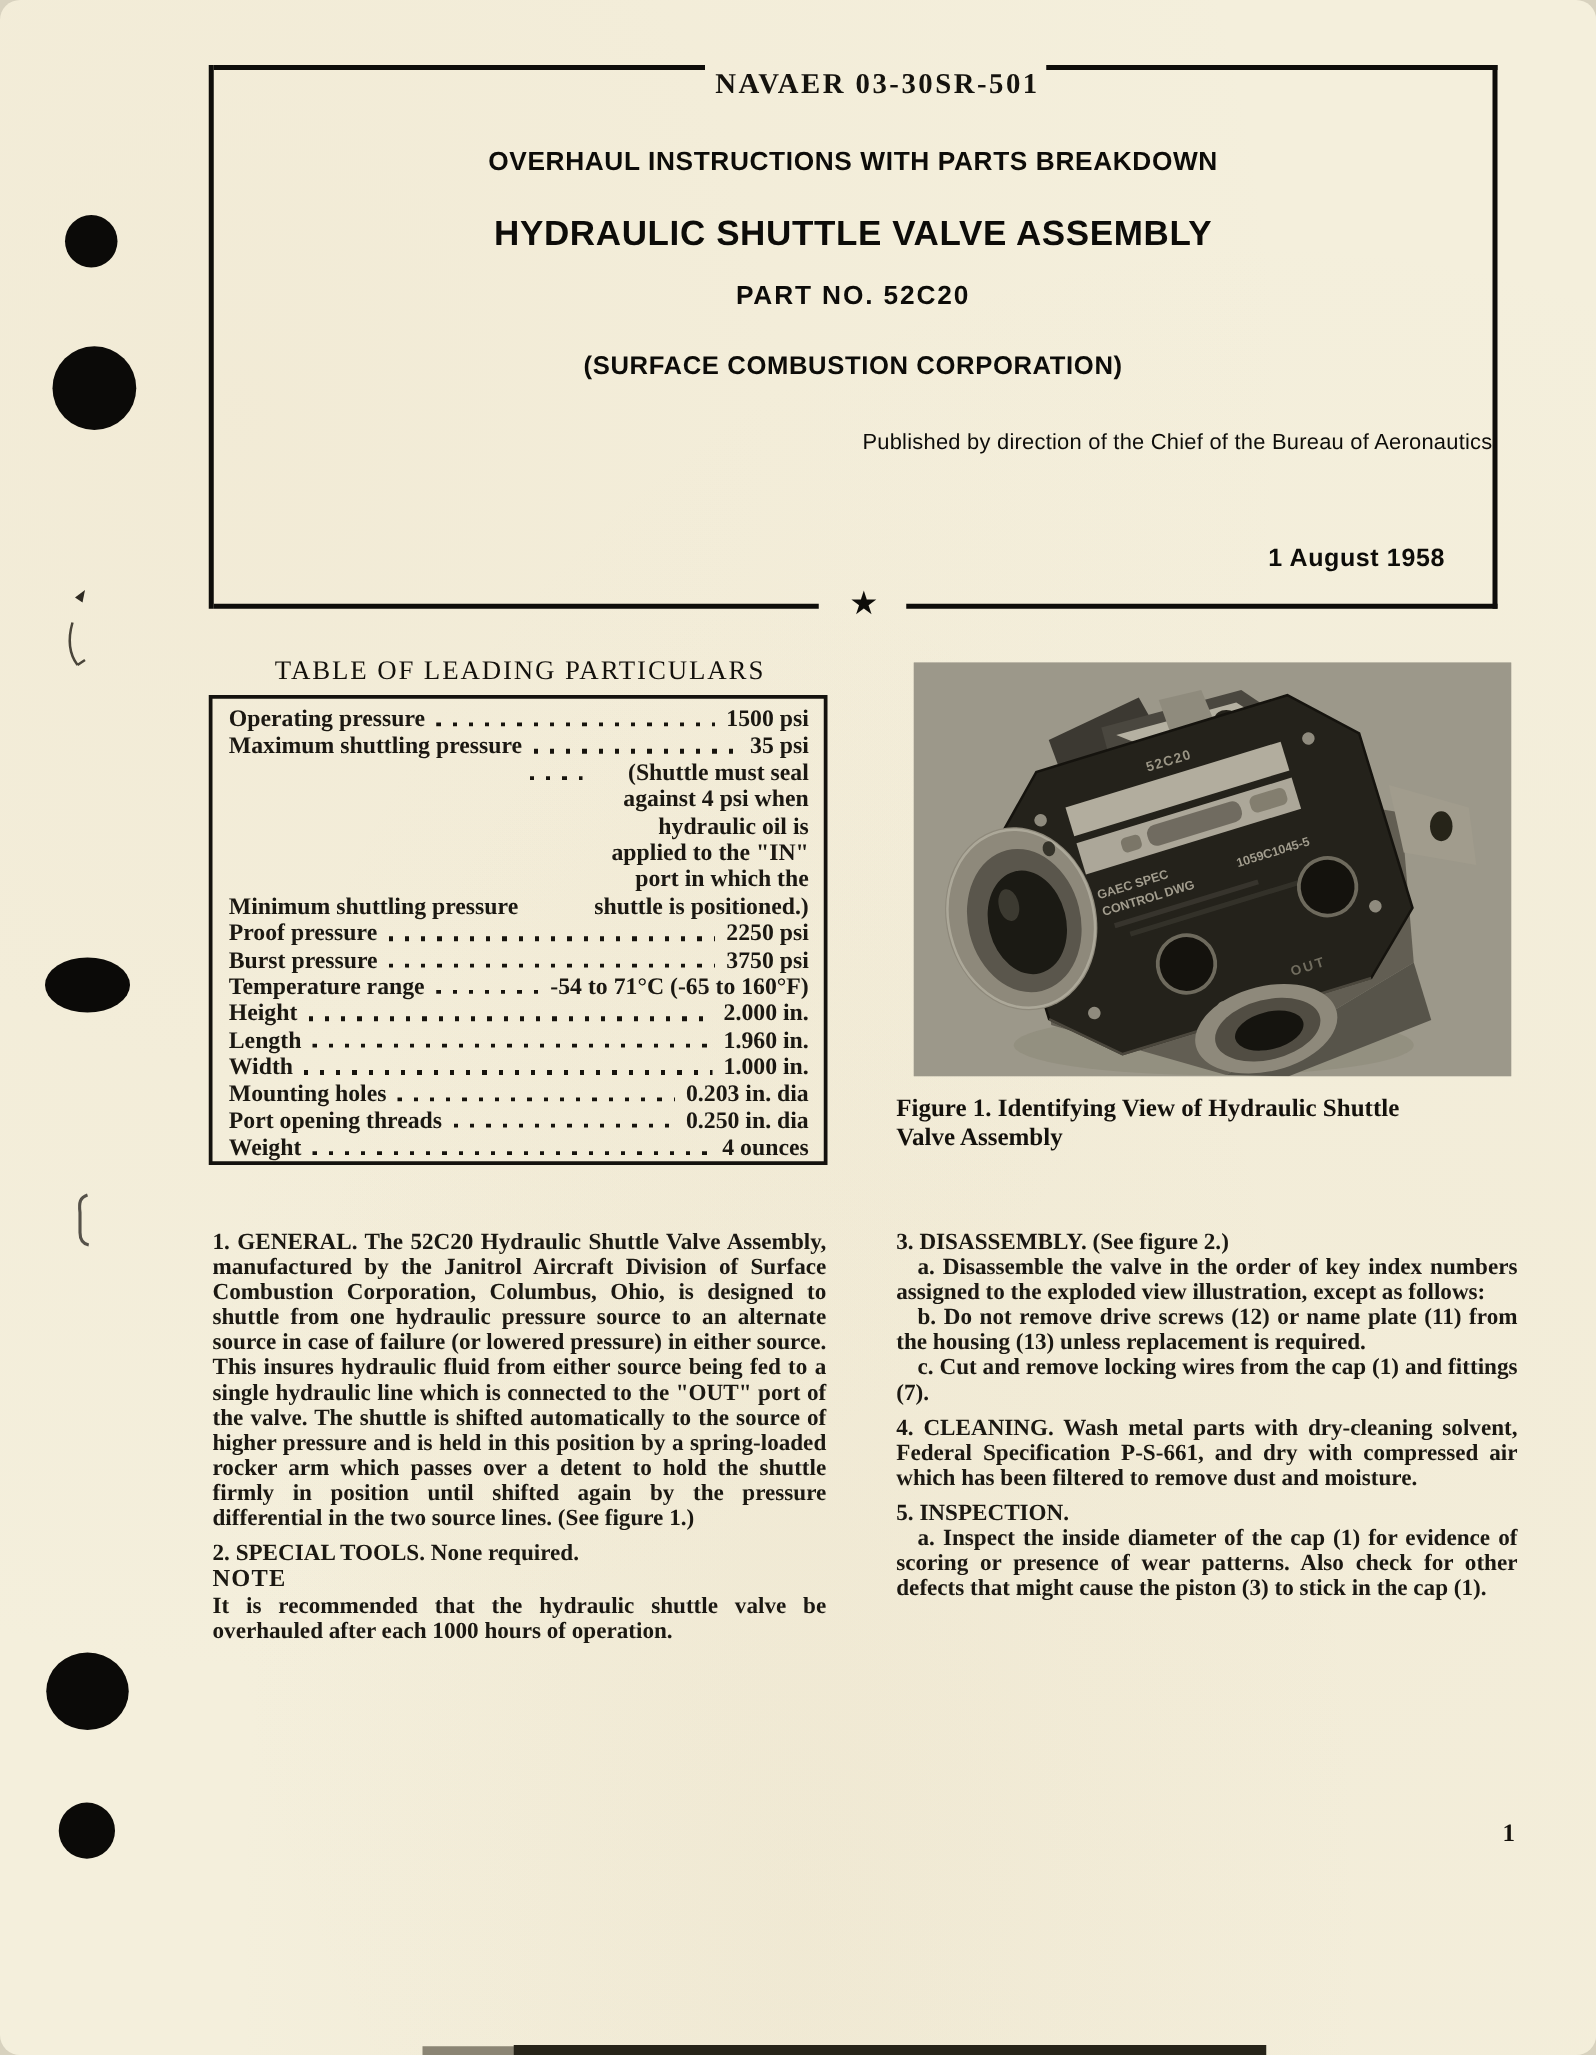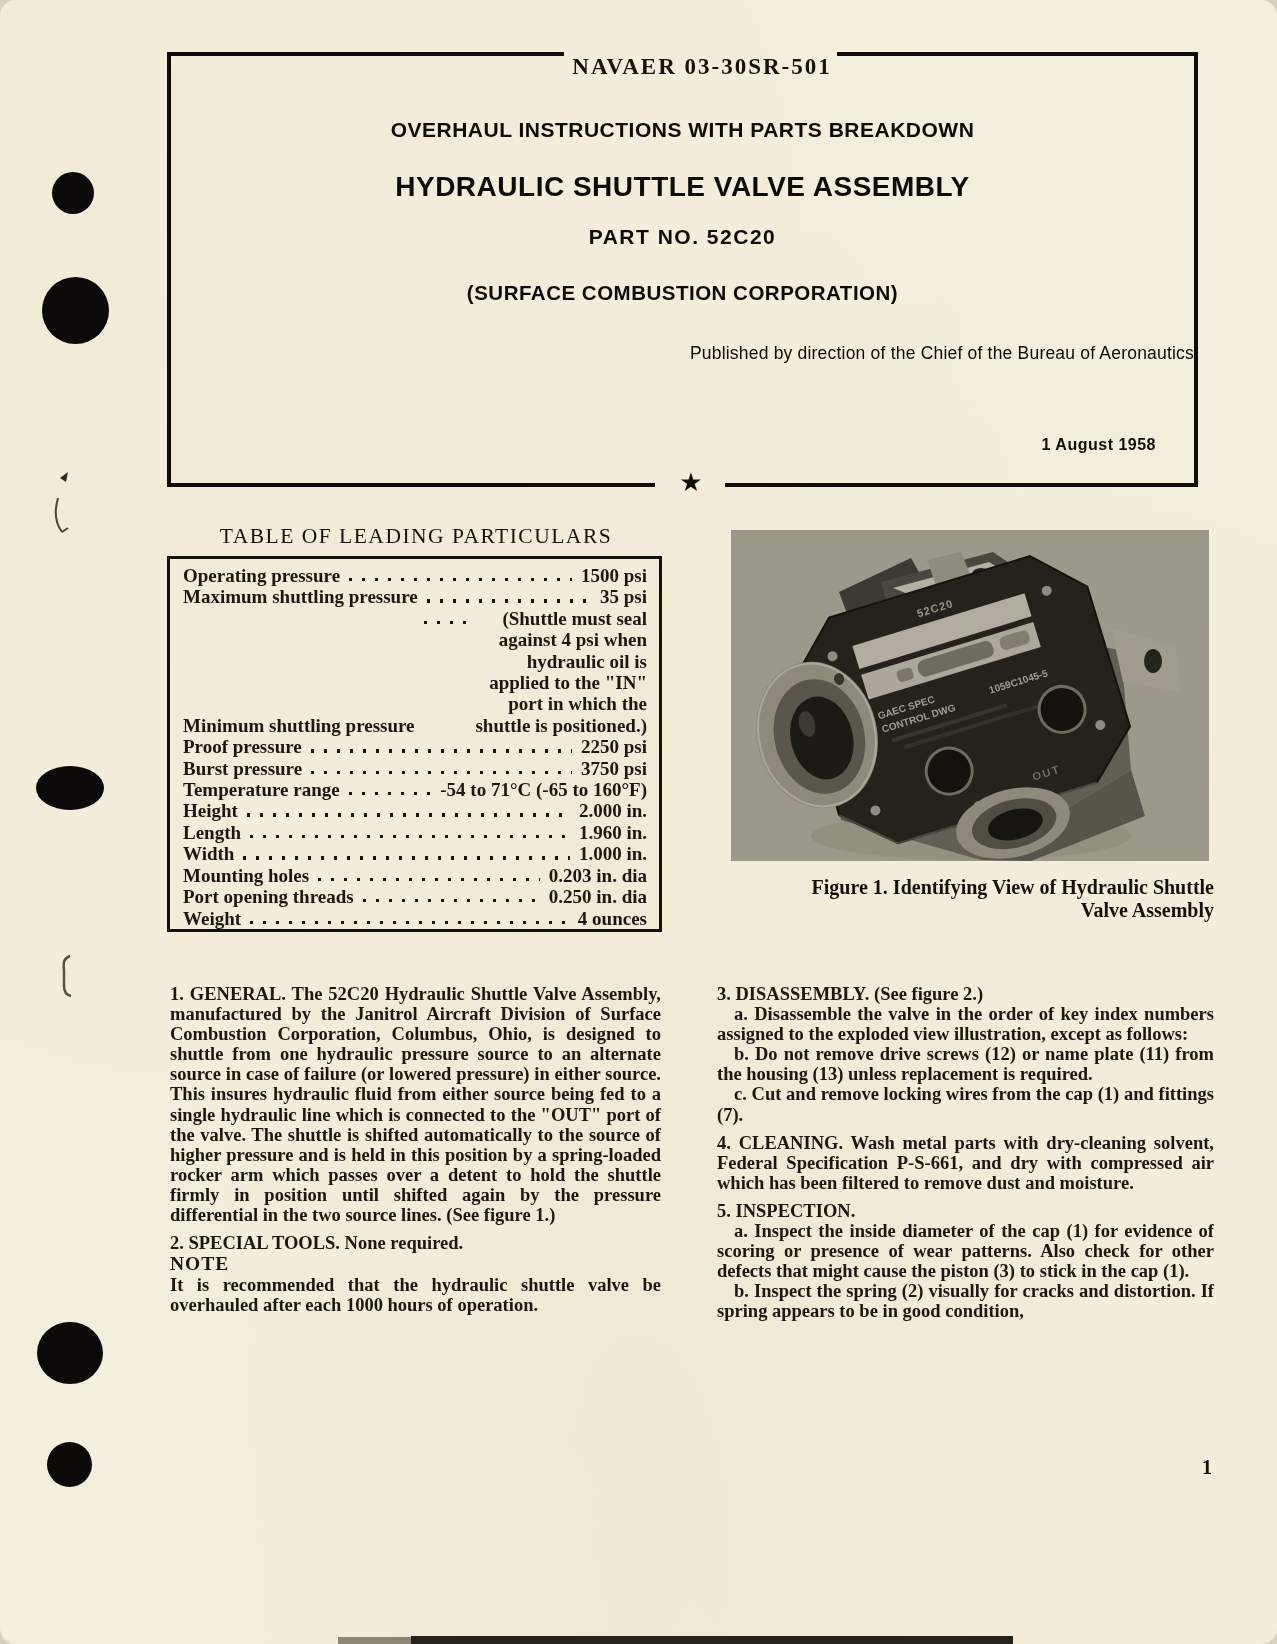--- a/index.html
+++ b/index.html
@@ -36,38 +36,38 @@
   .hseg.bl{top:431px;left:0;width:484px;}
   .hseg.br{top:431px;left:554px;width:473px;}
   #navaer{position:absolute;top:2px;left:401px;width:260px;text-align:center;
     font-family:"Liberation Serif",serif;font-weight:700;font-size:23px;letter-spacing:2px;color:#15130e;}
   .hb-center{position:absolute;left:0;width:100%;text-align:center;color:#0d0c09;}
   #title1{top:66px;font-size:21px;font-weight:700;letter-spacing:0.5px;}
   #title2{top:119px;font-size:28px;font-weight:700;letter-spacing:0.5px;}
   #partno{top:173px;font-size:21px;font-weight:700;letter-spacing:1.5px;}
   #company{top:229px;font-size:20.5px;font-weight:700;letter-spacing:0.5px;}
   #published{top:291px;font-size:17.5px;font-weight:400;letter-spacing:0.2px;text-align:right;}
-  #hdate{position:absolute;top:384px;right:38px;font-size:16px;font-weight:700;letter-spacing:0.5px;color:#0d0c09;}
+  #hdate{position:absolute;top:384px;right:38px;font-size:20px;font-weight:700;letter-spacing:0.5px;color:#0d0c09;}
   #star{position:absolute;top:417px;left:497px;width:46px;text-align:center;font-size:26px;line-height:26px;color:#0e0d0a;}
 
   
   #particulars-title{position:absolute;left:170px;top:524px;width:492px;text-align:center;
     font-size:21.5px;font-weight:400;letter-spacing:1.5px;color:#14110c;}
   #particulars-box{position:absolute;left:167px;top:556px;width:495px;height:376px;
     border:3px solid #14120e;box-sizing:border-box;padding:6px 12px 0 13px;}
   .prow{display:flex;align-items:flex-end;font-size:19px;line-height:21.4px;font-weight:700;}
   .prow .lbl{white-space:nowrap;}
   .prow .dots{flex:1 1 auto;min-width:12px;margin:0 7px;position:relative;height:18px;align-self:flex-start;}
   .prow .dots::after{content:"";position:absolute;left:2px;right:2px;top:13px;height:3.4px;
     background:repeating-linear-gradient(90deg,#17140e 0 3.4px,transparent 3.4px 13px);}
   .prow .val{text-align:right;white-space:pre-line;}
 
   
   #photo{position:absolute;left:731px;top:530px;width:478px;height:331px;background:#9c988a;}
-  #caption{position:absolute;left:717px;top:876px;width:497px;text-align:right;
+  #caption{position:absolute;left:717px;top:876px;width:497px;text-align:left;
     font-size:20px;line-height:23px;font-weight:700;color:#14110c;}
 
   
   .tcol{position:absolute;top:984px;}
   #col-left{left:170px;width:491px;}
   #col-right{left:717px;width:497px;}
   .tcol p{margin:0;}
   .para{font-size:18.5px;line-height:20.1px;font-weight:700;text-align:justify;color:#1b1812;}
   .para.gap{margin-top:8px;}
   .para.sub{text-indent:17px;}
@@ -255,18 +255,17 @@
       <p class="note-body">It is recommended that the hydraulic shuttle valve be overhauled after each 1000 hours of operation.</p>
     </div>
   <div id="col-right" class="tcol">
       <p class="para">3. DISASSEMBLY. (See figure 2.)</p>
       <p class="para sub">a. Disassemble the valve in the order of key index numbers assigned to the exploded view illustration, except as follows:</p>
       <p class="para sub">b. Do not remove drive screws (12) or name plate (11) from the housing (13) unless replacement is required.</p>
       <p class="para sub">c. Cut and remove locking wires from the cap (1) and fittings (7).</p>
       <p class="para gap">4. CLEANING. Wash metal parts with dry-cleaning solvent, Federal Specification P-S-661, and dry with compressed air which has been filtered to remove dust and moisture.</p>
       <p class="para gap">5. INSPECTION.</p>
       <p class="para sub">a. Inspect the inside diameter of the cap (1) for evidence of scoring or presence of wear patterns. Also check for other defects that might cause the piston (3) to stick in the cap (1).</p>
-      <p class="para sub">b. Inspect the spring (2) visually for cracks and distortion. If spring appears to be in good condition,</p>
     </div>
 
   <div id="page-number">1</div>
 
 </div>
 
 </body></html>

